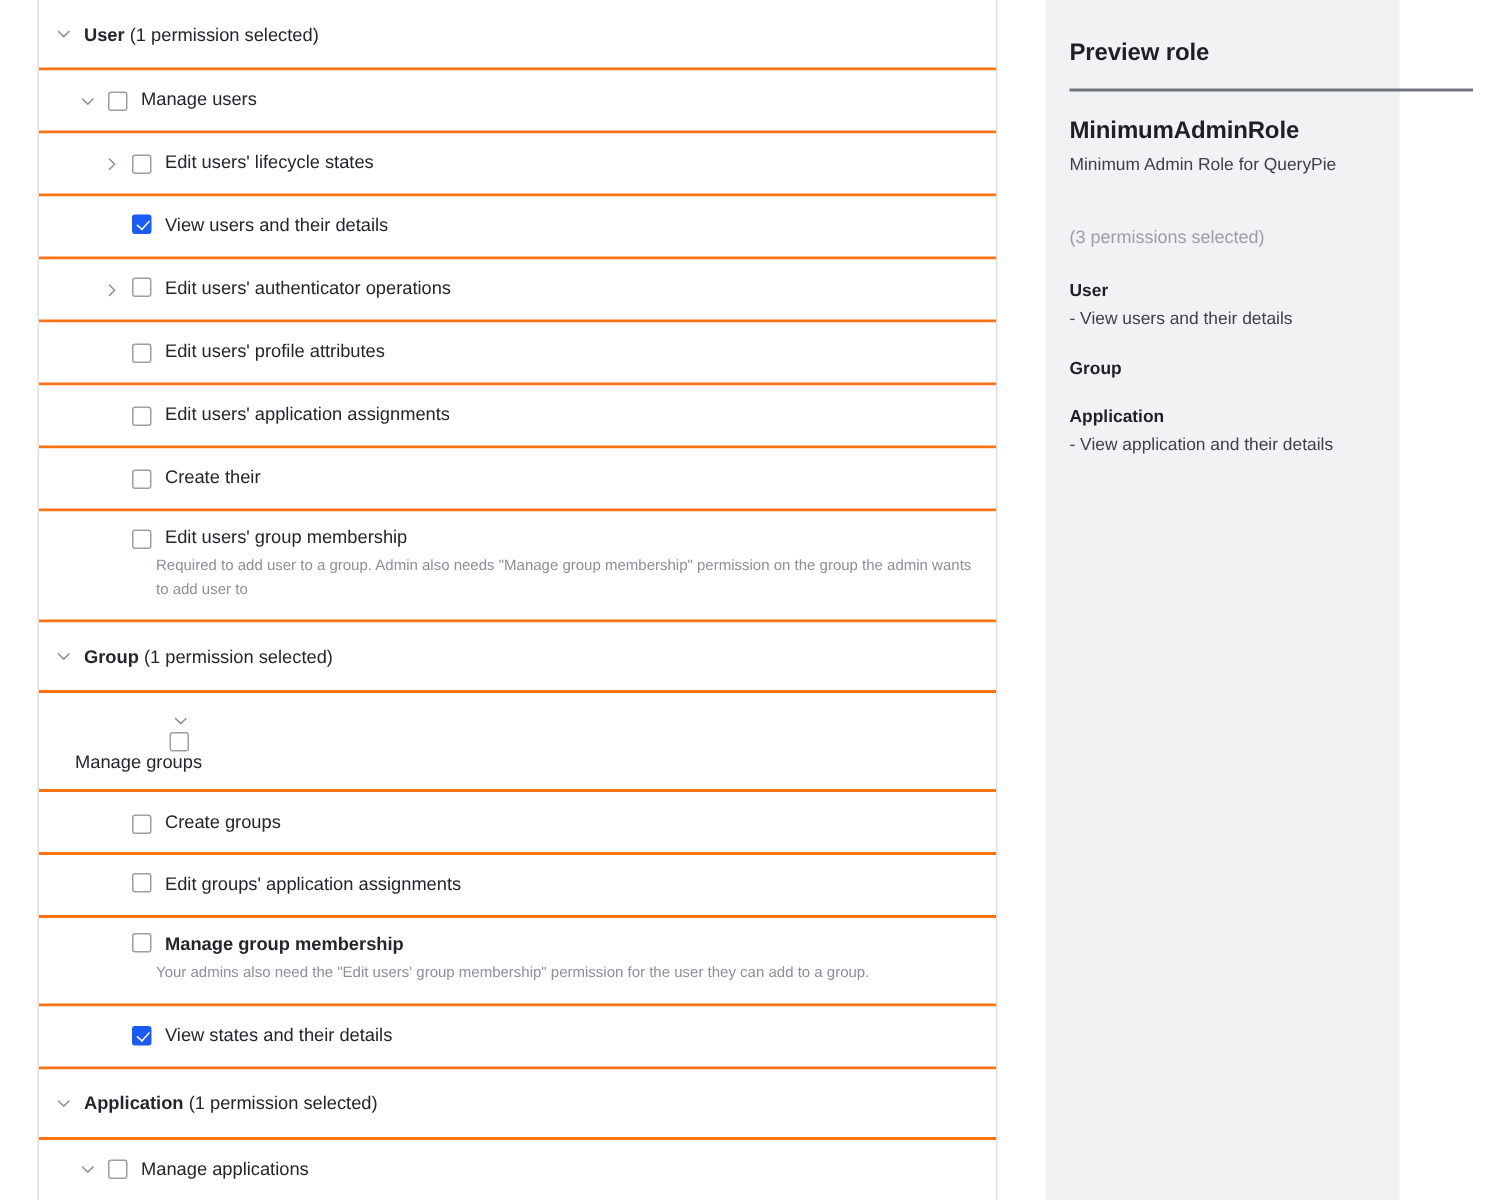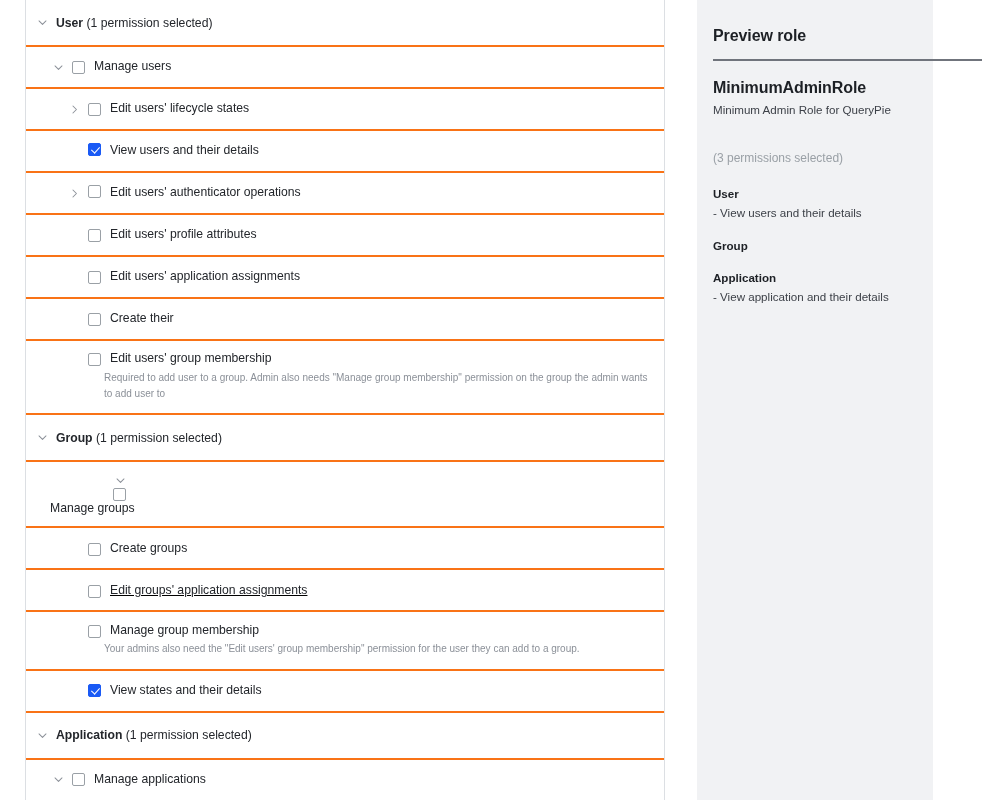--- a/index.html
+++ b/index.html
@@ -339,34 +339,34 @@
                   <path d="M4.3 2.2 L8.1 6 L4.3 9.8" fill="none" stroke="currentColor" stroke-width="1.1" stroke-linecap="round" stroke-linejoin="round"></path>
                 </svg>
               </span>
               <span class="cb"></span>
               <span class="label">Create groups</span>
             </div>
           </div>
         </div>
         <div class="row">
           <div class="row-inner ind-2">
-            <div style="display: flex; align-items: flex-end; text-decoration: underline;">
+            <div style="display: flex; align-items: flex-start;">
               <span class="chevron spacer">
                 <svg width="11" height="11" viewBox="0 0 12 12">
                   <path d="M4.3 2.2 L8.1 6 L4.3 9.8" fill="none" stroke="currentColor" stroke-width="1.1" stroke-linecap="round" stroke-linejoin="round"></path>
                 </svg>
               </span>
               <span class="cb"></span>
               <span class="label">Edit groups' application assignments</span>
             </div>
           </div>
         </div>
         <div class="row">
           <div class="row-inner ind-2" style="align-items: flex-start; display: block;">
-            <div style="display: flex; align-items: flex-end;">
+            <div style="display: flex; align-items: flex-start; font-weight: bold;">
               <span class="chevron spacer">
                 <svg width="11" height="11" viewBox="0 0 12 12">
                   <path d="M4.3 2.2 L8.1 6 L4.3 9.8" fill="none" stroke="currentColor" stroke-width="1.1" stroke-linecap="round" stroke-linejoin="round"></path>
                 </svg>
               </span>
               <span class="cb"></span>
               <span class="label">Manage group membership</span>
             </div>
             <div class="desc-wrap" style="padding-left: 38px;">
               <div class="desc">Your admins also need the "Edit users' group membership" permission for the user they can add to a group.</div>

